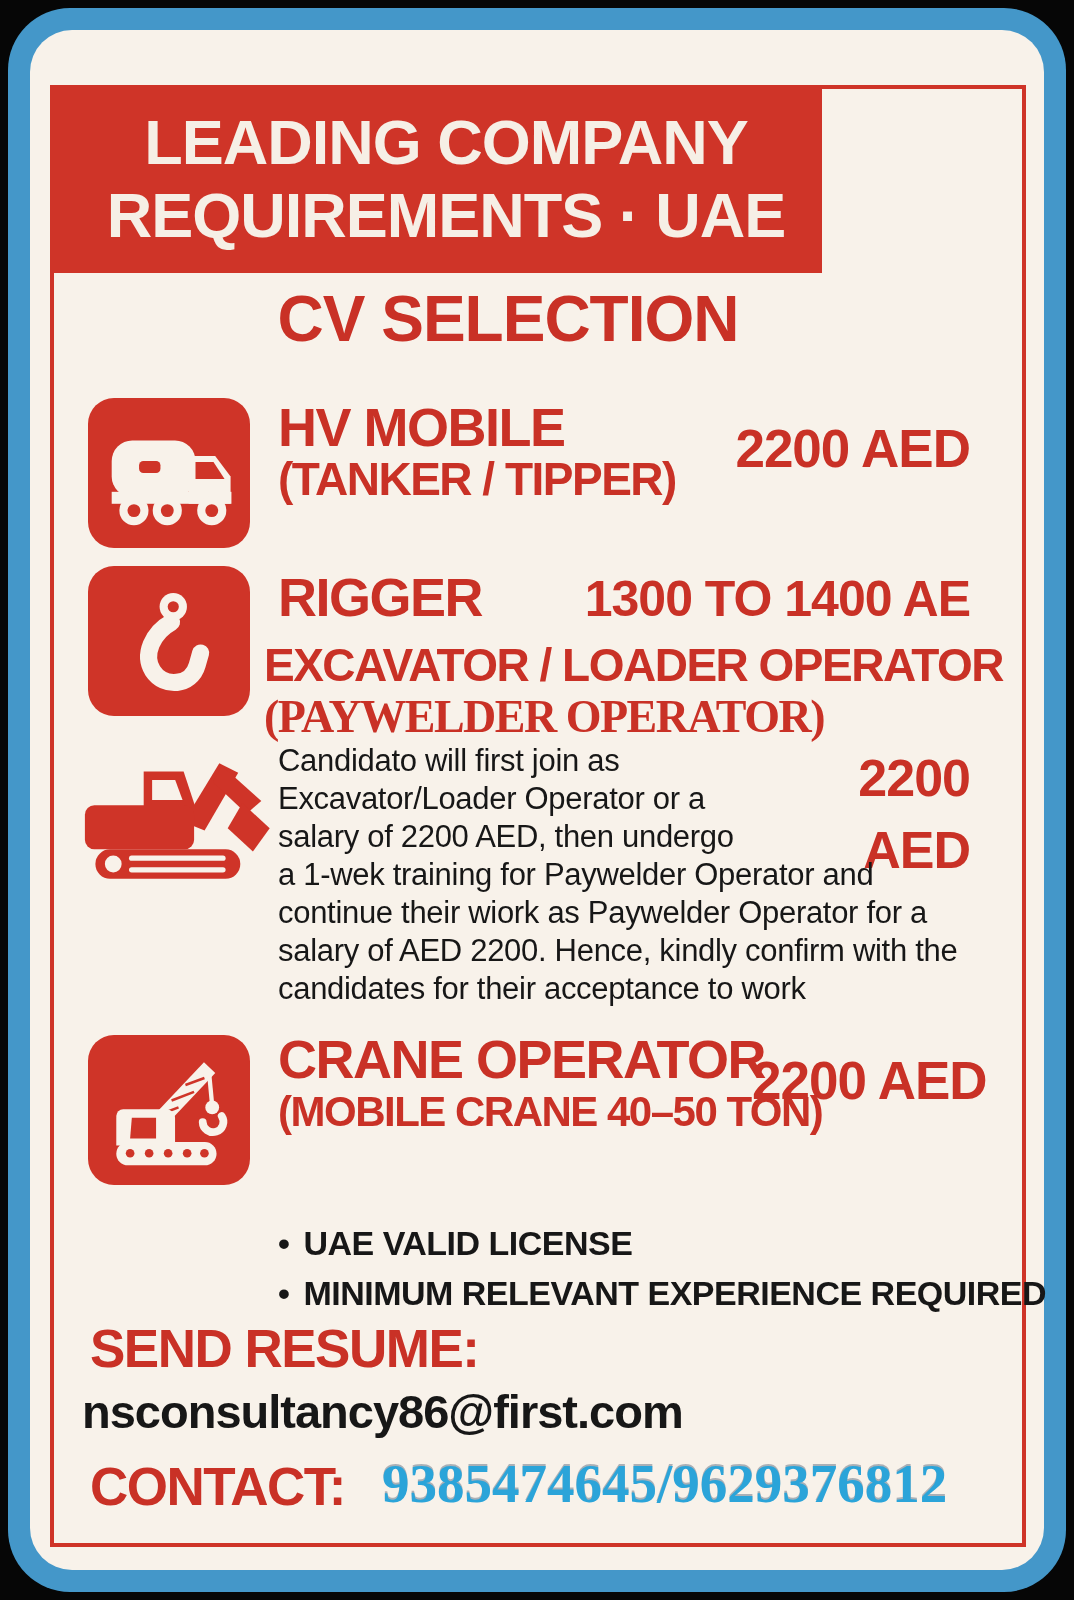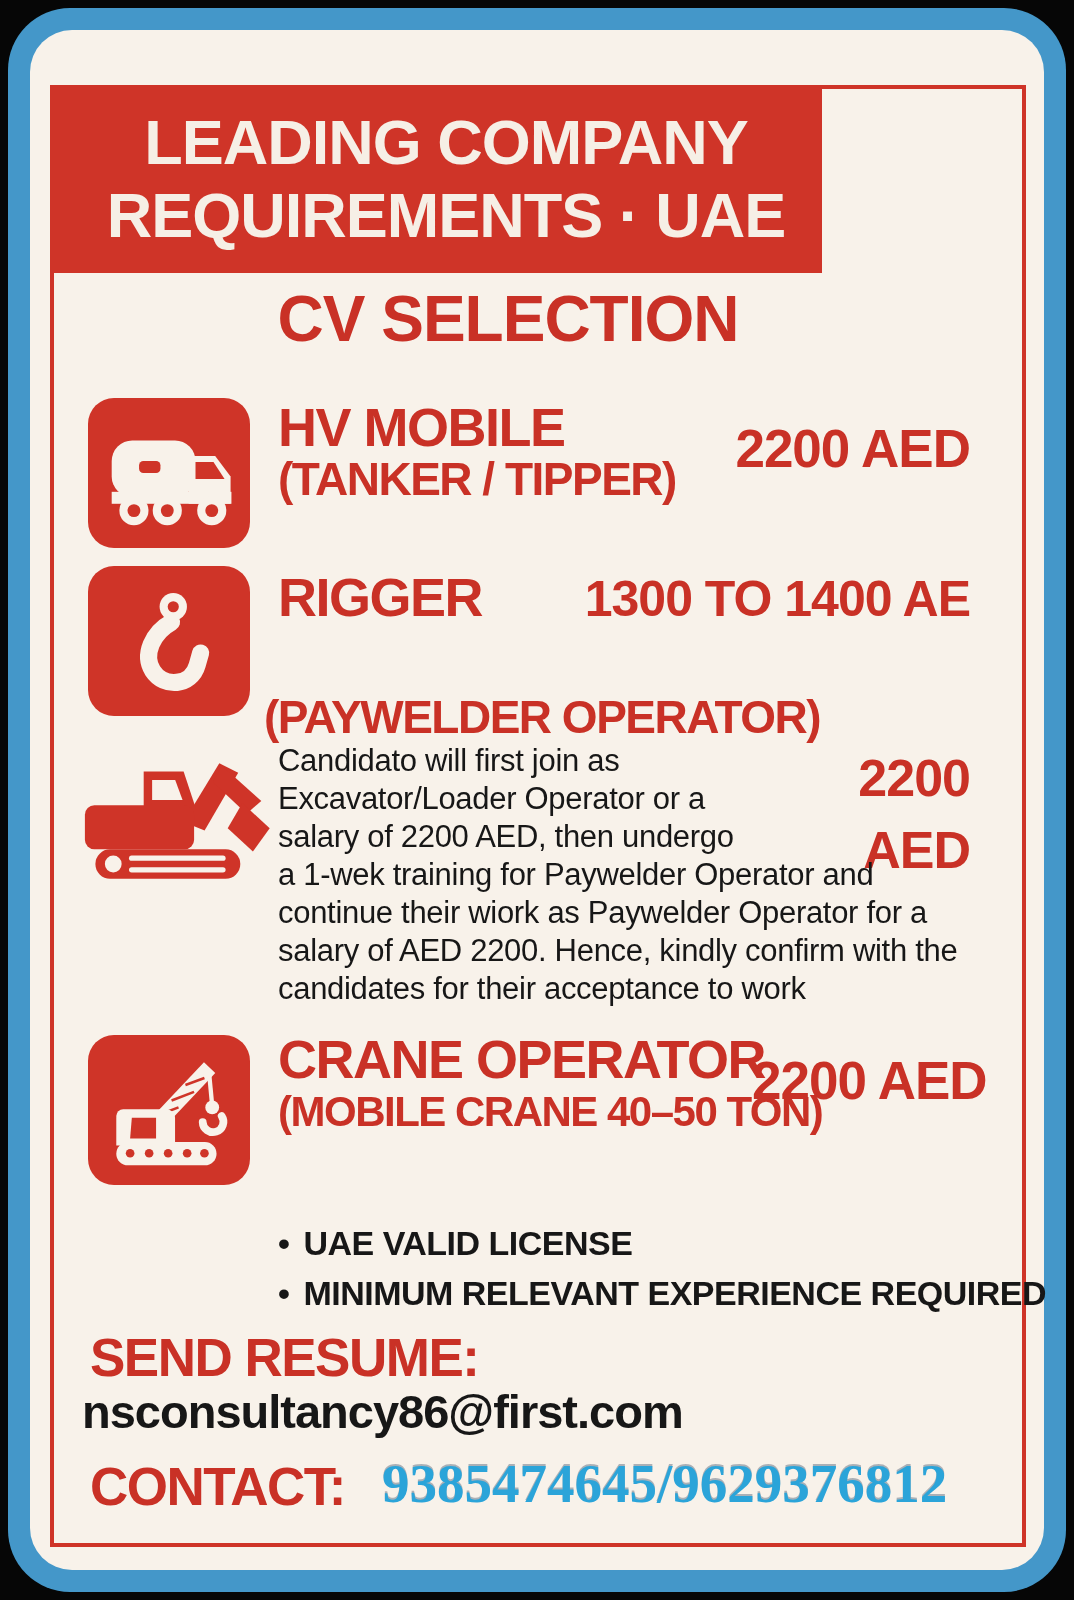--- a/index.html
+++ b/index.html
@@ -76,21 +76,22 @@
   <div class="icon-box" style="left:88px;top:566px;">
     <svg viewBox="0 0 162 152">
       <circle cx="86" cy="36" r="16" fill="#f8f2ea"></circle>
         <circle cx="86" cy="36" r="6.5" fill="#cf3428"></circle>
       <path d="M84 54 C62 66 50 92 62 111 C75 131 107 129 114 104 L118 90" fill="none" stroke="#f8f2ea" stroke-width="20" stroke-linecap="round" stroke-linejoin="round"></path>
     </svg>
   </div>
   <div class="abs jtitle red" style="left:278px;top:566px;font-size:54px;">RIGGER</div>
   <div class="abs salary" style="left:560px;top:570px;width:410px;font-size:50px;">1300 TO 1400 AE</div>
 
-  <div class="abs jtitle red" style="left:264px;top:690px;font-size:46px;">(PAYWELDER OPERATOR)</div>
+  <div class="abs jtitle red" style="left:264px;top:638px;font-size:46px;">EXCAVATOR / LOADER OPERATOR</div>
+  <div class="abs jtitle red" style="left:264px;top:690px;font-size:46px;font-family:Liberation Serif, serif;">(PAYWELDER OPERATOR)</div>
 
   <div class="abs" style="left:66px;top:740px;width:210px;height:142px;">
     <svg viewBox="0 0 200 135" style="width:100%;height:100%;">
       <polygon points="112,78 146,22 164,31 132,86" fill="#cf3428"></polygon>
       <polygon points="148,24 186,58 172,70 140,40" fill="#cf3428"></polygon>
       <path d="M168 60 L194 84 L178 106 L154 84 Z" fill="#cf3428"></path>
       <path d="M74 30 L112 30 L124 66 L74 66 Z" fill="#cf3428"></path>
       <path d="M82 38 L104 38 L111 57 L82 57 Z" fill="#f8f2ea"></path>
       <rect x="18" y="62" width="104" height="42" rx="9" fill="#cf3428"></rect>
       <rect x="28" y="104" width="138" height="28" rx="14" fill="#cf3428"></rect>
@@ -126,17 +127,17 @@
   </div>
   <div class="abs jtitle red" style="left:278px;top:1028px;font-size:54px;">CRANE OPERATOR</div>
   <div class="abs jtitle red" style="left:278px;top:1088px;font-size:42px;">(MOBILE CRANE 40–50 TON)</div>
   <div class="abs salary" style="left:752px;top:1050px;width:220px;font-size:53px;">2200 AED</div>
 
   <ul class="abs req-list">
     <li><span class="bullet">•</span><span>UAE VALID LICENSE</span></li>
     <li><span class="bullet">•</span><span>MINIMUM RELEVANT EXPERIENCE REQUIRED</span></li>
   </ul>
 
-  <div class="abs jtitle red" style="left:90px;top:1318px;font-size:53px;margin-top:9px;">SEND RESUME:</div>
+  <div class="abs jtitle red" style="left:90px;top:1318px;font-size:53px;">SEND RESUME:</div>
   <div class="abs email" style="left:82px;top:1384px;">nsconsultancy86@first.com</div>
   <div class="abs jtitle red" style="left:90px;top:1456px;font-size:53px;">CONTACT:</div>
   <div class="abs phones" style="left:382px;top:1452px;">9385474645/9629376812</div>
 </div>
 
 </body></html>

